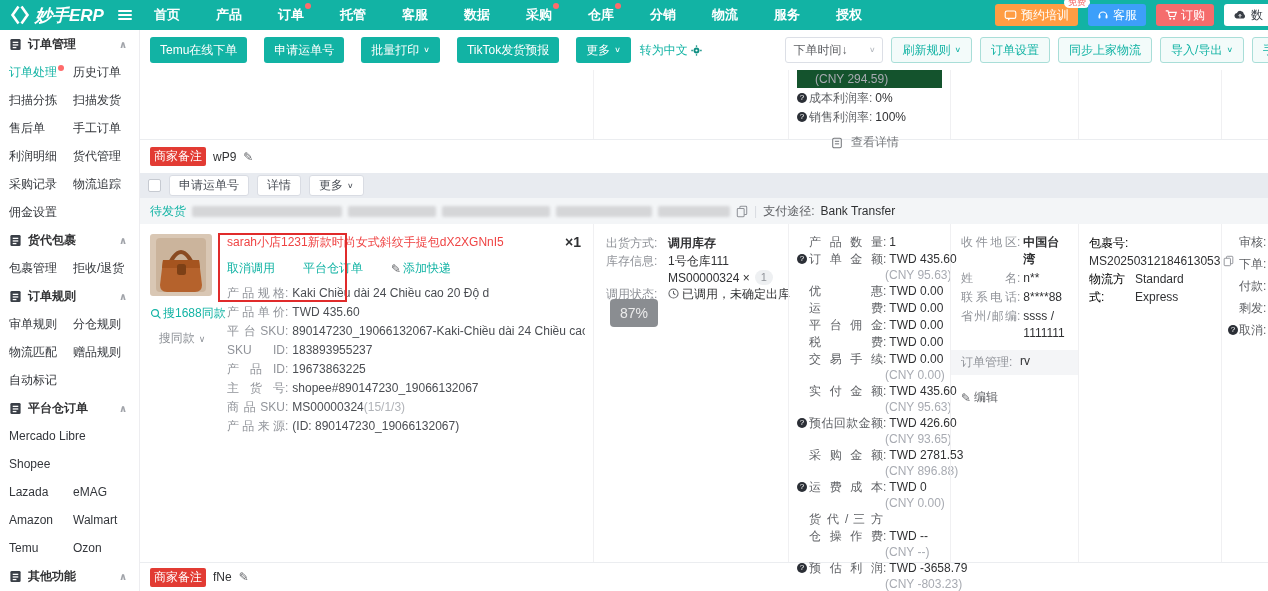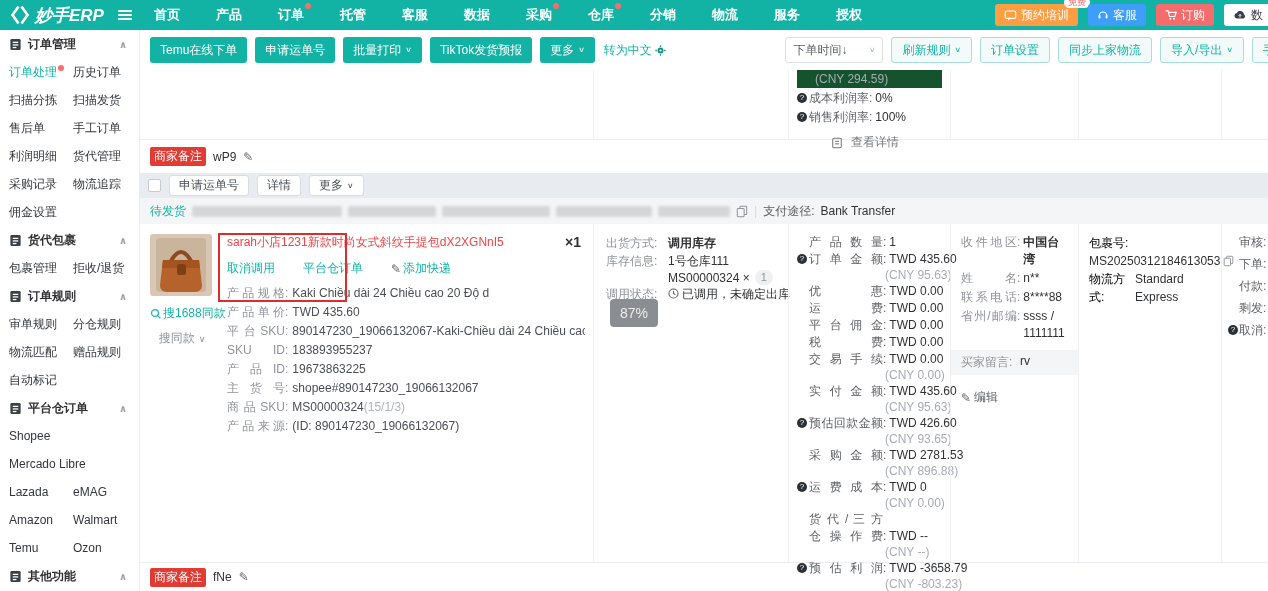--- a/index.html
+++ b/index.html
@@ -286,22 +286,22 @@
                 <rect x="1.5" y="1" width="11" height="12" rx="1.5" fill="#3a3f47"></rect>
                 <rect x="4" y="4" width="6" height="1.4" fill="#fff"></rect>
                 <rect x="4" y="6.8" width="6" height="1.4" fill="#fff"></rect>
                 <rect x="4" y="9.6" width="4" height="1.4" fill="#fff"></rect>
               </svg>
             </span>
             <span>平台仓订单</span>
             <span class="chev-up">∧</span>
           </div>
      <div class="side-grid">
+            <div class="side-item wide">Mercado Libre</div>
             <div class="side-item wide">Shopee</div>
-            <div class="side-item wide">Mercado Libre</div>
             <div class="side-item">Lazada</div>
             <div class="side-item">eMAG</div>
             <div class="side-item">Amazon</div>
             <div class="side-item">Walmart</div>
             <div class="side-item">Temu</div>
             <div class="side-item">Ozon</div>
           </div>
    </div>
         <div>
      <div class="side-h">
@@ -317,21 +317,21 @@
             <span class="chev-up">∧</span>
           </div>
 
    </div>
       </div>
   </div>
 
   <div class="main">
 
     <div class="toolbar">
-      <div style="display:flex;gap:8px;align-items:flex-start">
+      <div style="display:flex;gap:17px;align-items:flex-start">
           <div class="btn-solid">Temu在线下单</div>
           <div class="btn-solid">申请运单号</div>
           <div class="btn-solid">批量打印<span class="chev">∨</span></div>
           <div class="btn-solid">TikTok发货预报</div>
           <div class="btn-solid">更多<span class="chev">∨</span></div>
         </div>
       <div class="lang-link">
         <span>转为中文</span>
         <span style="display:flex">
             <svg width="11" height="11" viewBox="0 0 12 12">
@@ -635,21 +635,21 @@
               <span class="rc-c">:</span>
               <span class="rc-v">8****88</span>
             </div>
             <div class="rc-row">
               <span class="rc-l">省州/邮编</span>
               <span class="rc-c">:</span>
               <span class="rc-v">ssss / 1111111</span>
             </div>
           </div>
         <div class="buyer-msg">
-          <span class="rc-l" style="text-align-last:auto">买家留言:</span>
+          <span class="rc-l" style="text-align-last:auto">订单管理:</span>
           <span class="rc-v">rv</span>
         </div>
         <div class="rc-edit">
             <span class="pencil">✎</span>
             <span>编辑</span>
           </div>
       </div>
 
       <div class="c5 pkcol">
         <div class="pk-l">包裹号:</div>

